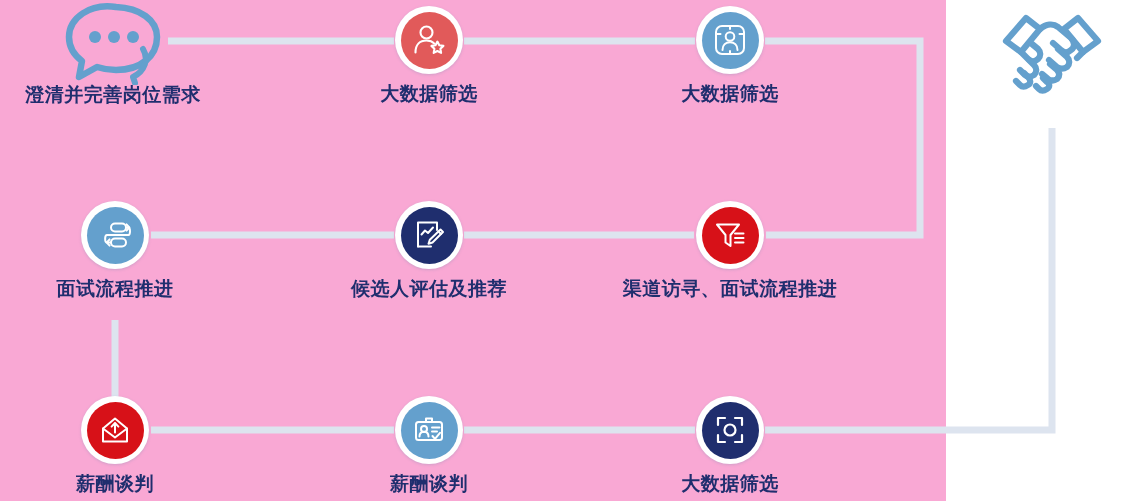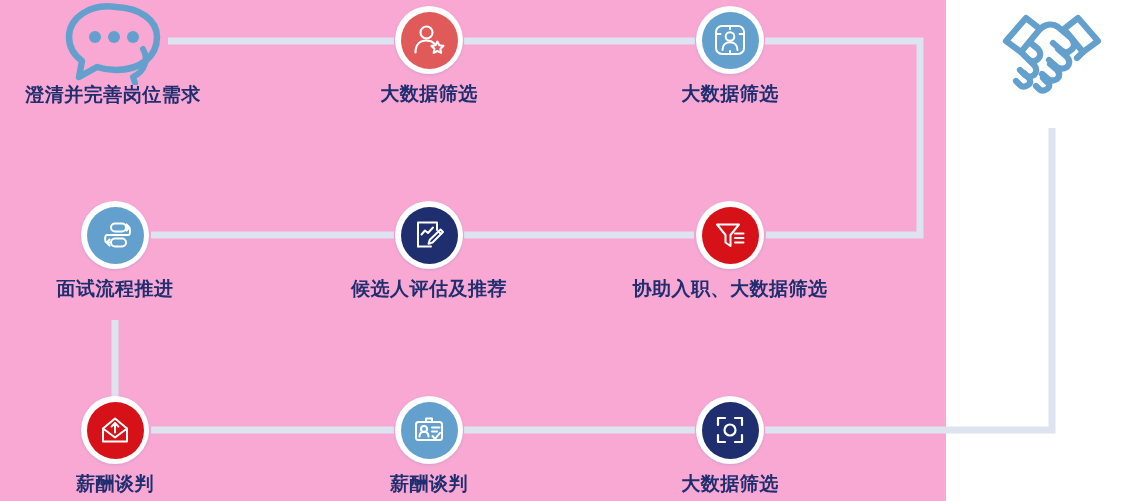--- a/index.html
+++ b/index.html
@@ -205,21 +205,21 @@
     <div class="disc-wrap">
       <div class="disc" style="background:#d71118;">
         <svg width="34" height="34" viewBox="0 0 34 34">
           <g fill="none" stroke="#ffffff" stroke-width="2" stroke-linecap="round" stroke-linejoin="round">
             <path d="M 4 6.5 L 26 6.5 L 17.5 17 L 17.5 28 L 12.5 24.5 L 12.5 17 Z"></path>
             <path d="M 22 15.5 L 30.5 15.5 M 22 20 L 30.5 20 M 22 24.5 L 30.5 24.5"></path>
           </g>
         </svg>
       </div>
     </div>
-    <div class="node-label">协助入职、大数据筛选</div>
+    <div class="node-label">渠道访寻、面试流程推进</div>
   </div>
 
   <div class="node" id="n-salary" style="left:115px; top:430px;">
     <div class="disc-wrap">
       <div class="disc" style="background:#d71118;">
         <svg width="34" height="34" viewBox="0 0 34 34">
           <g fill="none" stroke="#ffffff" stroke-width="2" stroke-linecap="round" stroke-linejoin="round">
             <path d="M 5 15.5 L 17 5.5 L 29 15.5 L 29 28.5 L 5 28.5 Z"></path>
             <path d="M 5 15.5 L 17 24.5 L 29 15.5"></path>
             <path d="M 17 19.5 L 17 10.5"></path>

